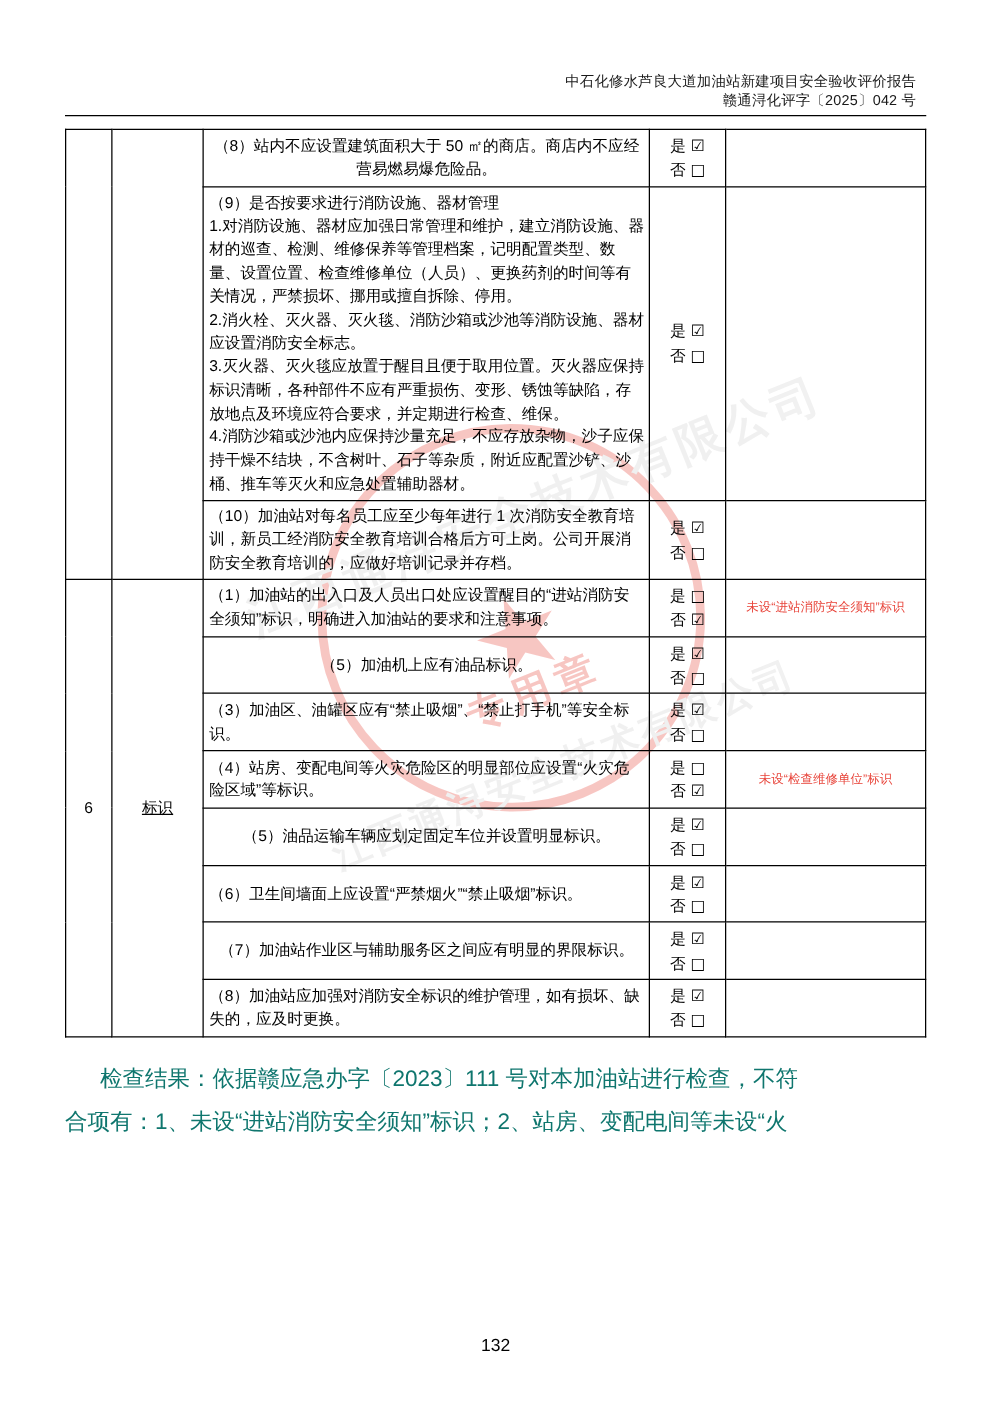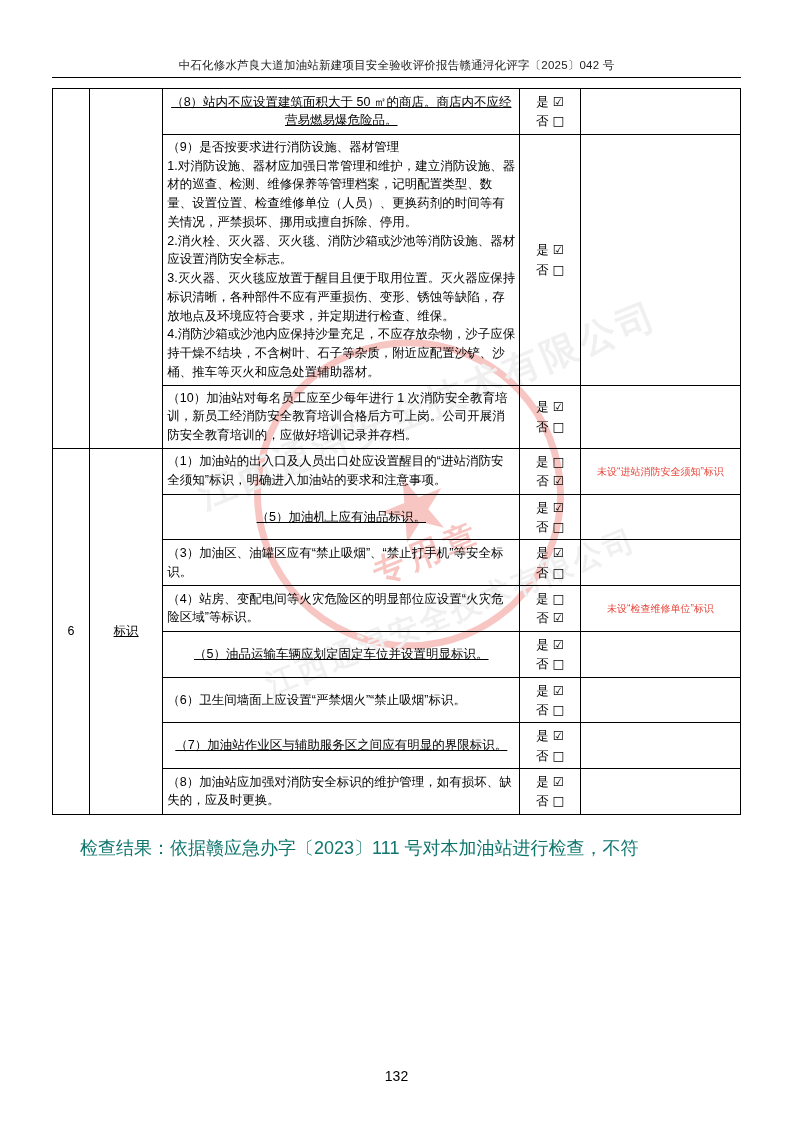--- a/index.html
+++ b/index.html
@@ -17,26 +17,27 @@
   .page {
     position: relative;
     width: 793px;
     height: 1122px;
     box-sizing: border-box;
     padding: 58px 52px 40px 52px;
   }
   
   .header {
     display: flex;
-    justify-content: center;
+    justify-content: space-between;
     align-items: flex-end;
     font-size: 11.5px;
     color: #1a1a1a;
     padding: 0 8px 4px 8px;
     letter-spacing: 0.2px;
+    flex-direction: column;
   }
   .header-left { white-space: nowrap; }
   .header-right { white-space: nowrap; }
   .header-rule {
     border-bottom: 1px solid #000;
     margin: 0 0 10px 0;
   }
   
   .watermark {
     position: absolute;
@@ -121,21 +122,21 @@
     padding: 3px 4px;
   }
   .col-no { width: 34px; text-align: center; }
   .col-item { width: 68px; text-align: center; text-decoration: underline; }
   .col-content { width: 330px; }
   .col-check { width: 56px; text-align: center; }
   .col-note { width: 148px; text-align: center; }
 
   .content-cell { text-align: left; padding: 4px 6px; }
   .content-cell .ind { text-indent: 0; }
-  .center-txt { text-align: center; text-decoration: underline; }
+  .center-txt { text-align: center; }
 
   .chk {
     font-size: 12.5px;
     line-height: 1.55;
     white-space: nowrap;
   }
   .box { font-family: "DejaVu Sans", sans-serif; }
   .note-red {
     color: #e8443a;
     font-size: 10px;
@@ -313,16 +314,17 @@
             <div class="chk box">是 ☑</div>
             <div class="chk box">否 □</div>
           </td>
           <td class="col-note"></td>
         </tr>
       </tbody>
   </table>
 
   <div class="result">
     <p class="first">检查结果：依据赣应急办字〔2023〕111 号对本加油站进行检查，不符</p>
+    <p>合项有：1、未设“进站消防安全须知”标识；2、站房、变配电间等未设“火</p>
   </div>
 
   <div class="pagenum">132</div>
 </div>
 
 </body></html>

